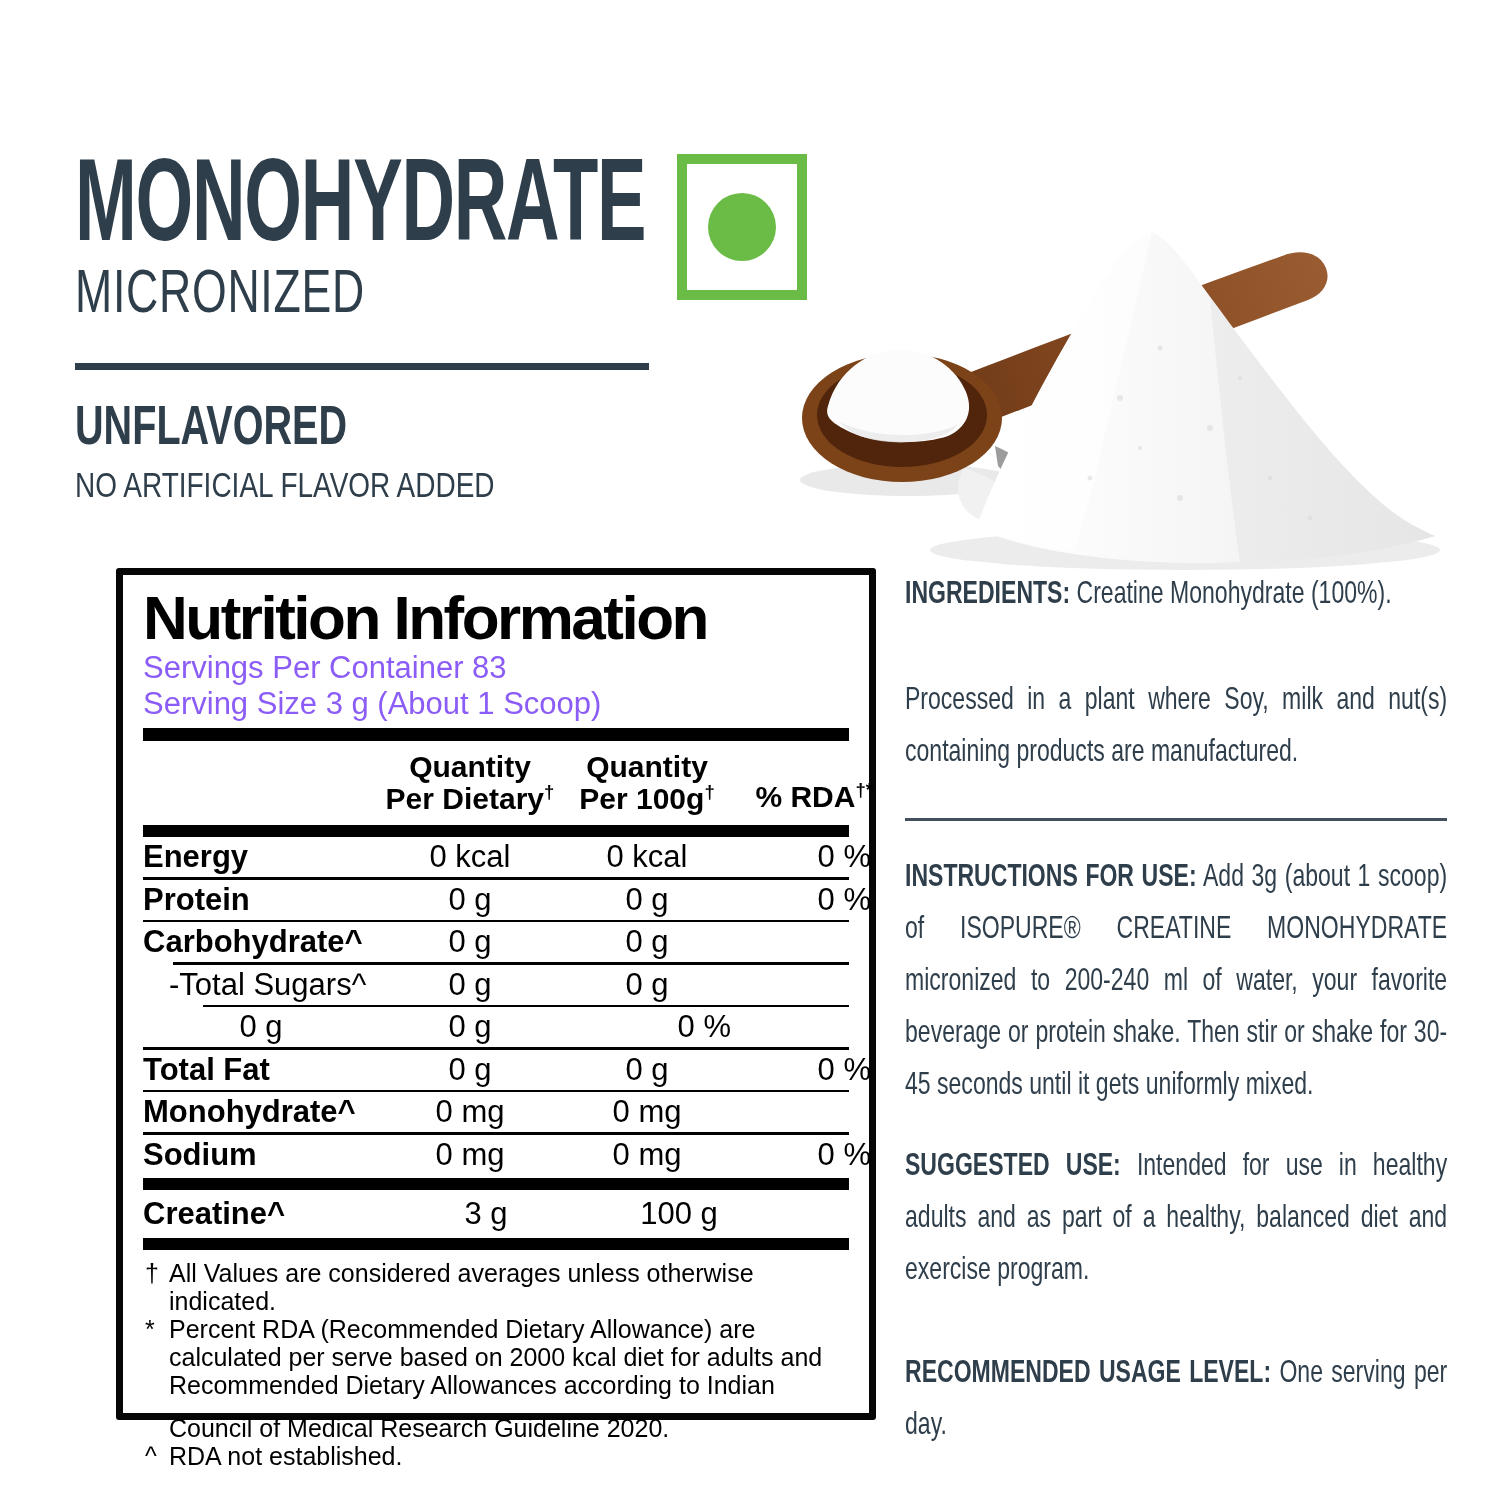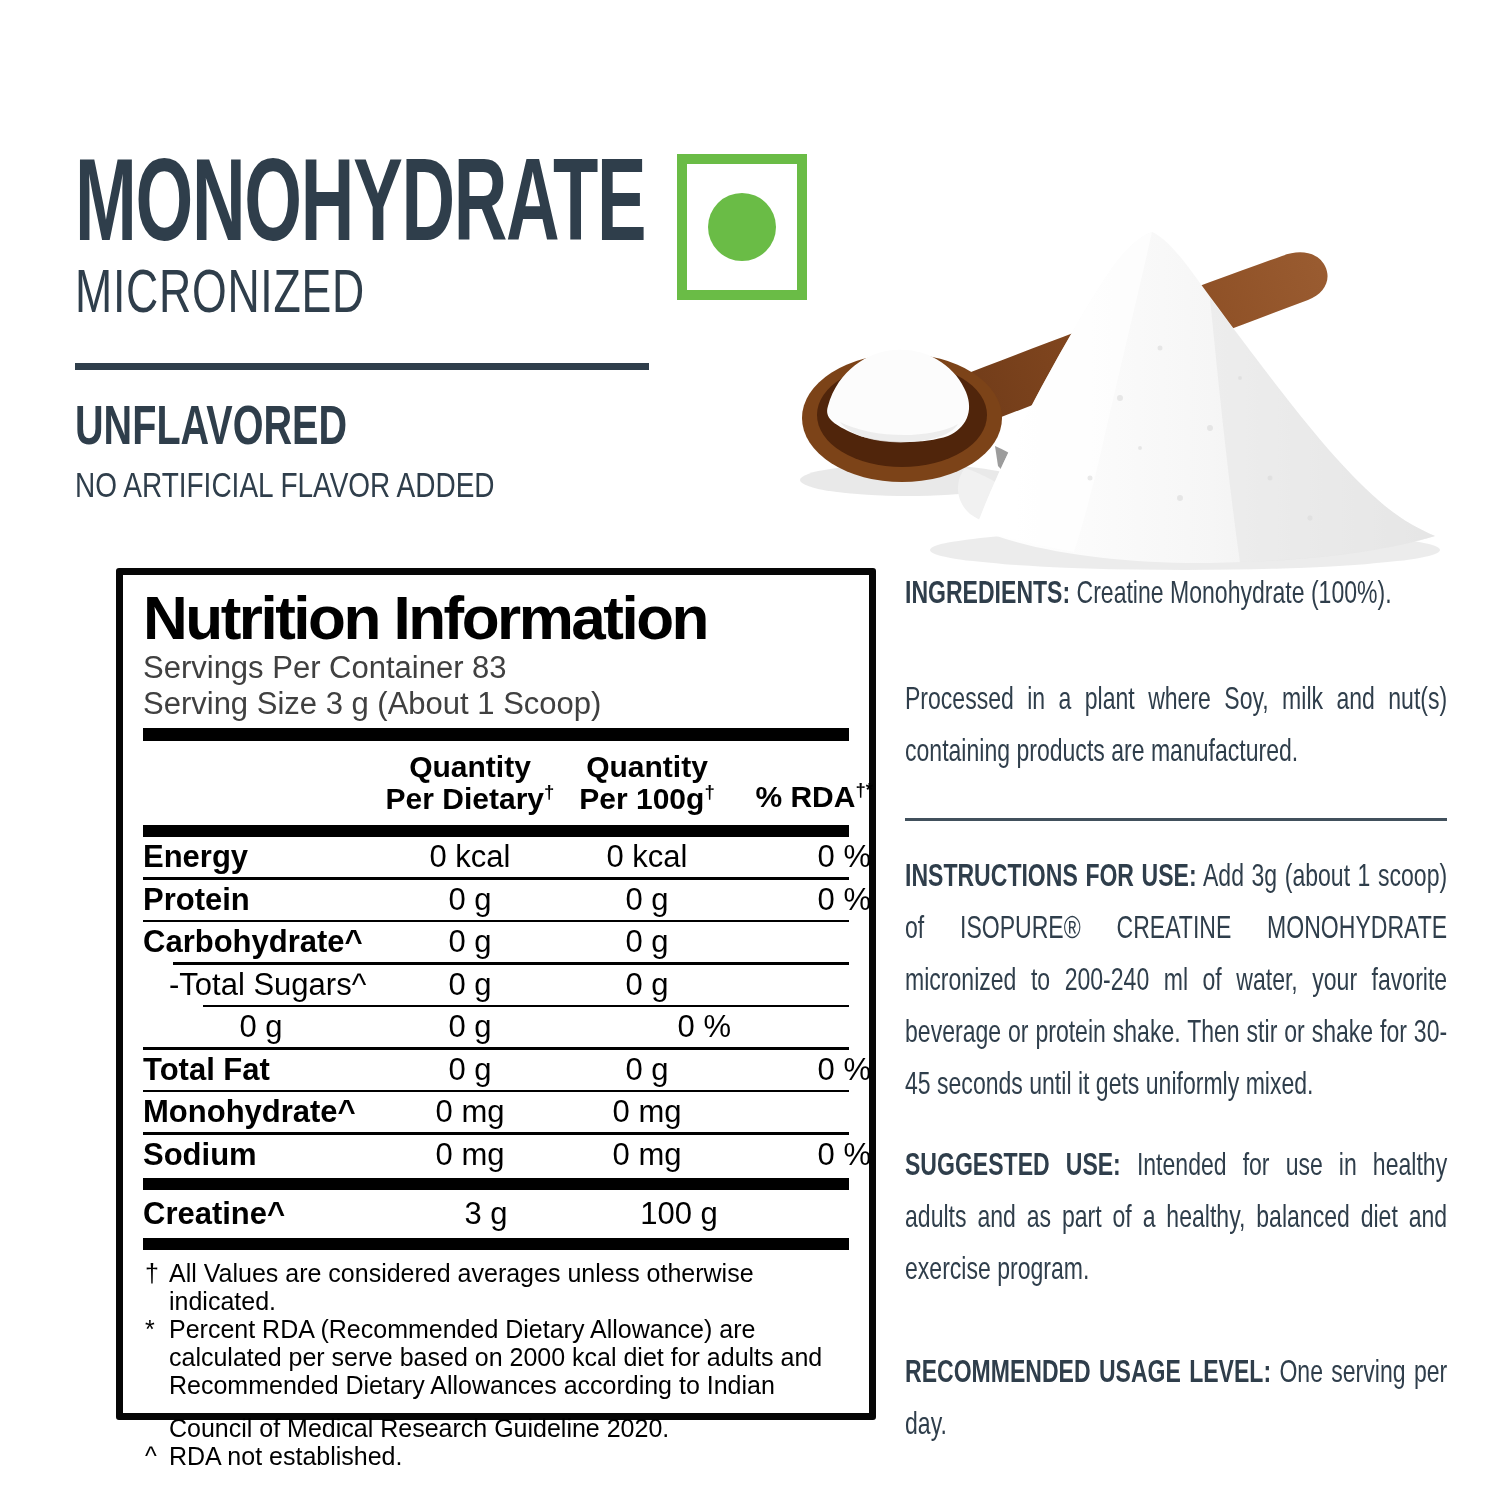--- a/index.html
+++ b/index.html
@@ -29,21 +29,21 @@
          display:flex;align-items:center;justify-content:center;background:#fff;}
   .vdot{width:68px;height:68px;border-radius:50%;background:var(--green);}
 
   
   .photo{position:absolute;left:790px;top:148px;width:675px;height:435px;}
 
   
   .panel{position:absolute;left:70px;top:568px;width:760px;height:852px;border:7px solid #060606;
          border-radius:3px;background:#fff;padding:10px 20px;color:#000;margin-left:46px;}
   .ntitle{font-size:62px;font-weight:800;letter-spacing:-2.5px;line-height:1.05;color:#000;}
-  .nsub{font-size:31px;line-height:36px;color:#404040;}
+  .nsub{font-size:31px;line-height:36px;color:#8b5cf6;}
   .bar{height:13px;background:#000;margin-top:6px;}
   .bar2{height:12px;background:#000;}
   .hdr{display:grid;grid-template-columns:236px 182px 172px 140px;align-items:end;
        padding:10px 0 10px;font-weight:bold;font-size:30px;line-height:32px;}
   .hdr .hc{text-align:center;}
   .hdr .hr{text-align:right;padding-bottom:2px;}
   sup{font-size:0.62em;vertical-align:super;line-height:0;}
   .nrow{display:grid;grid-template-columns:236px 182px 172px 140px;align-items:center;
         padding:5px 0;font-size:31px;line-height:30px;}
   .nrow .lbl{font-weight:bold;text-align:left;}

